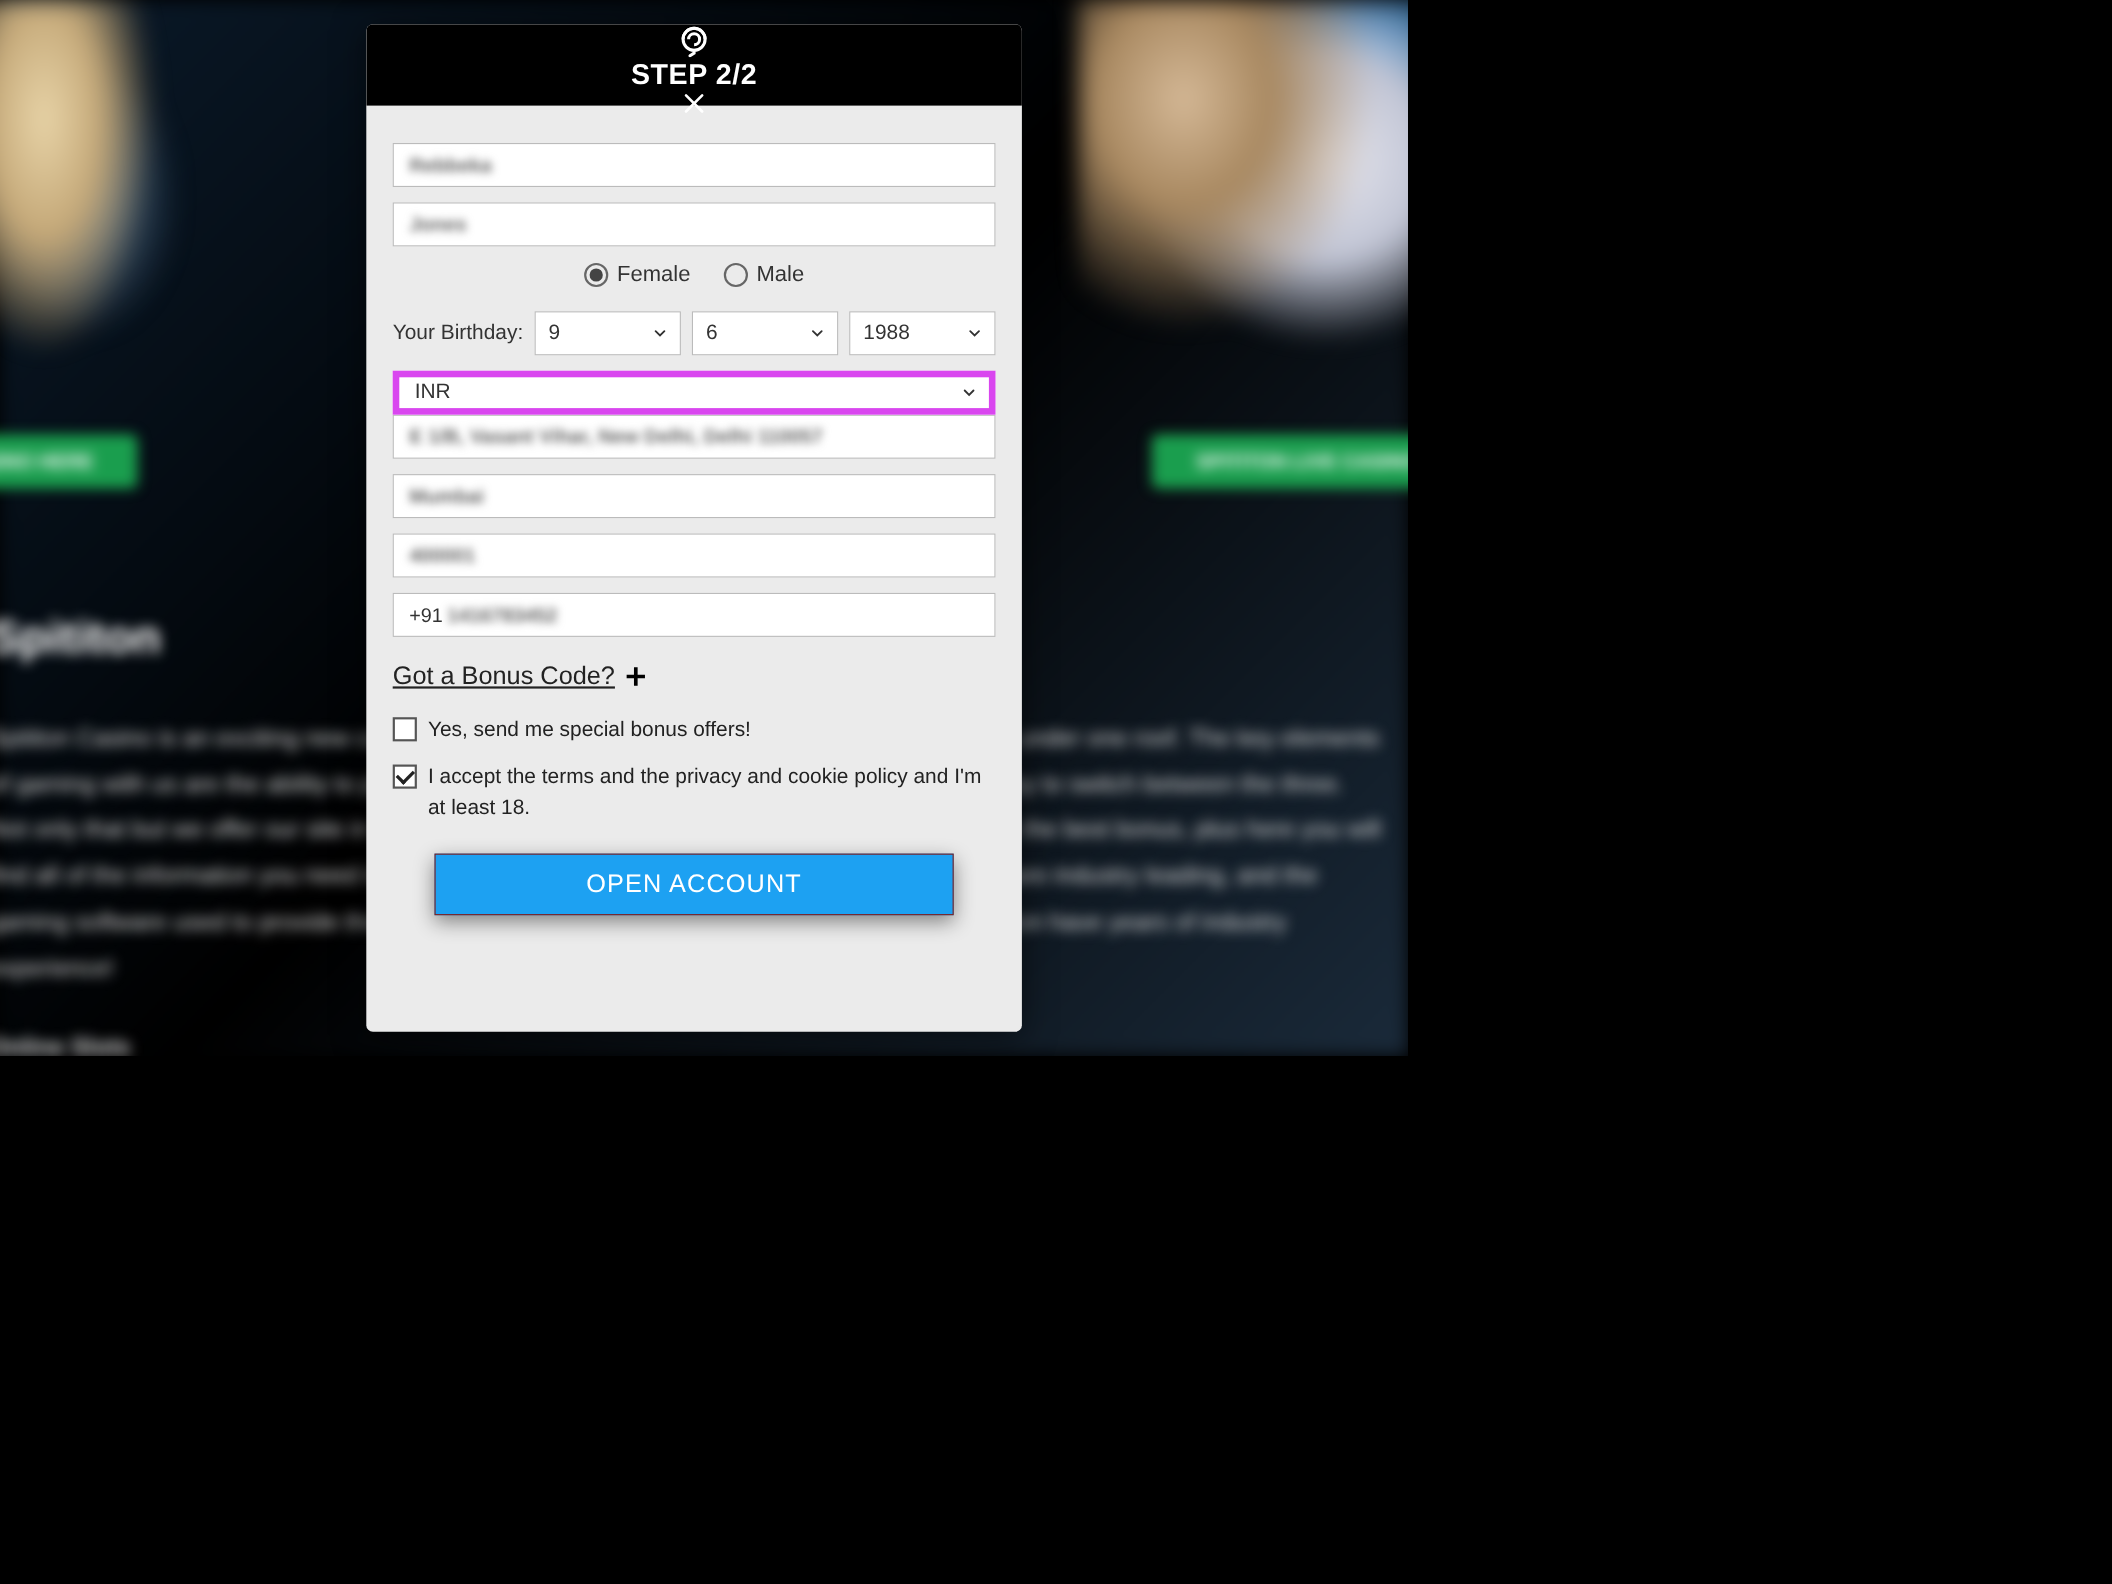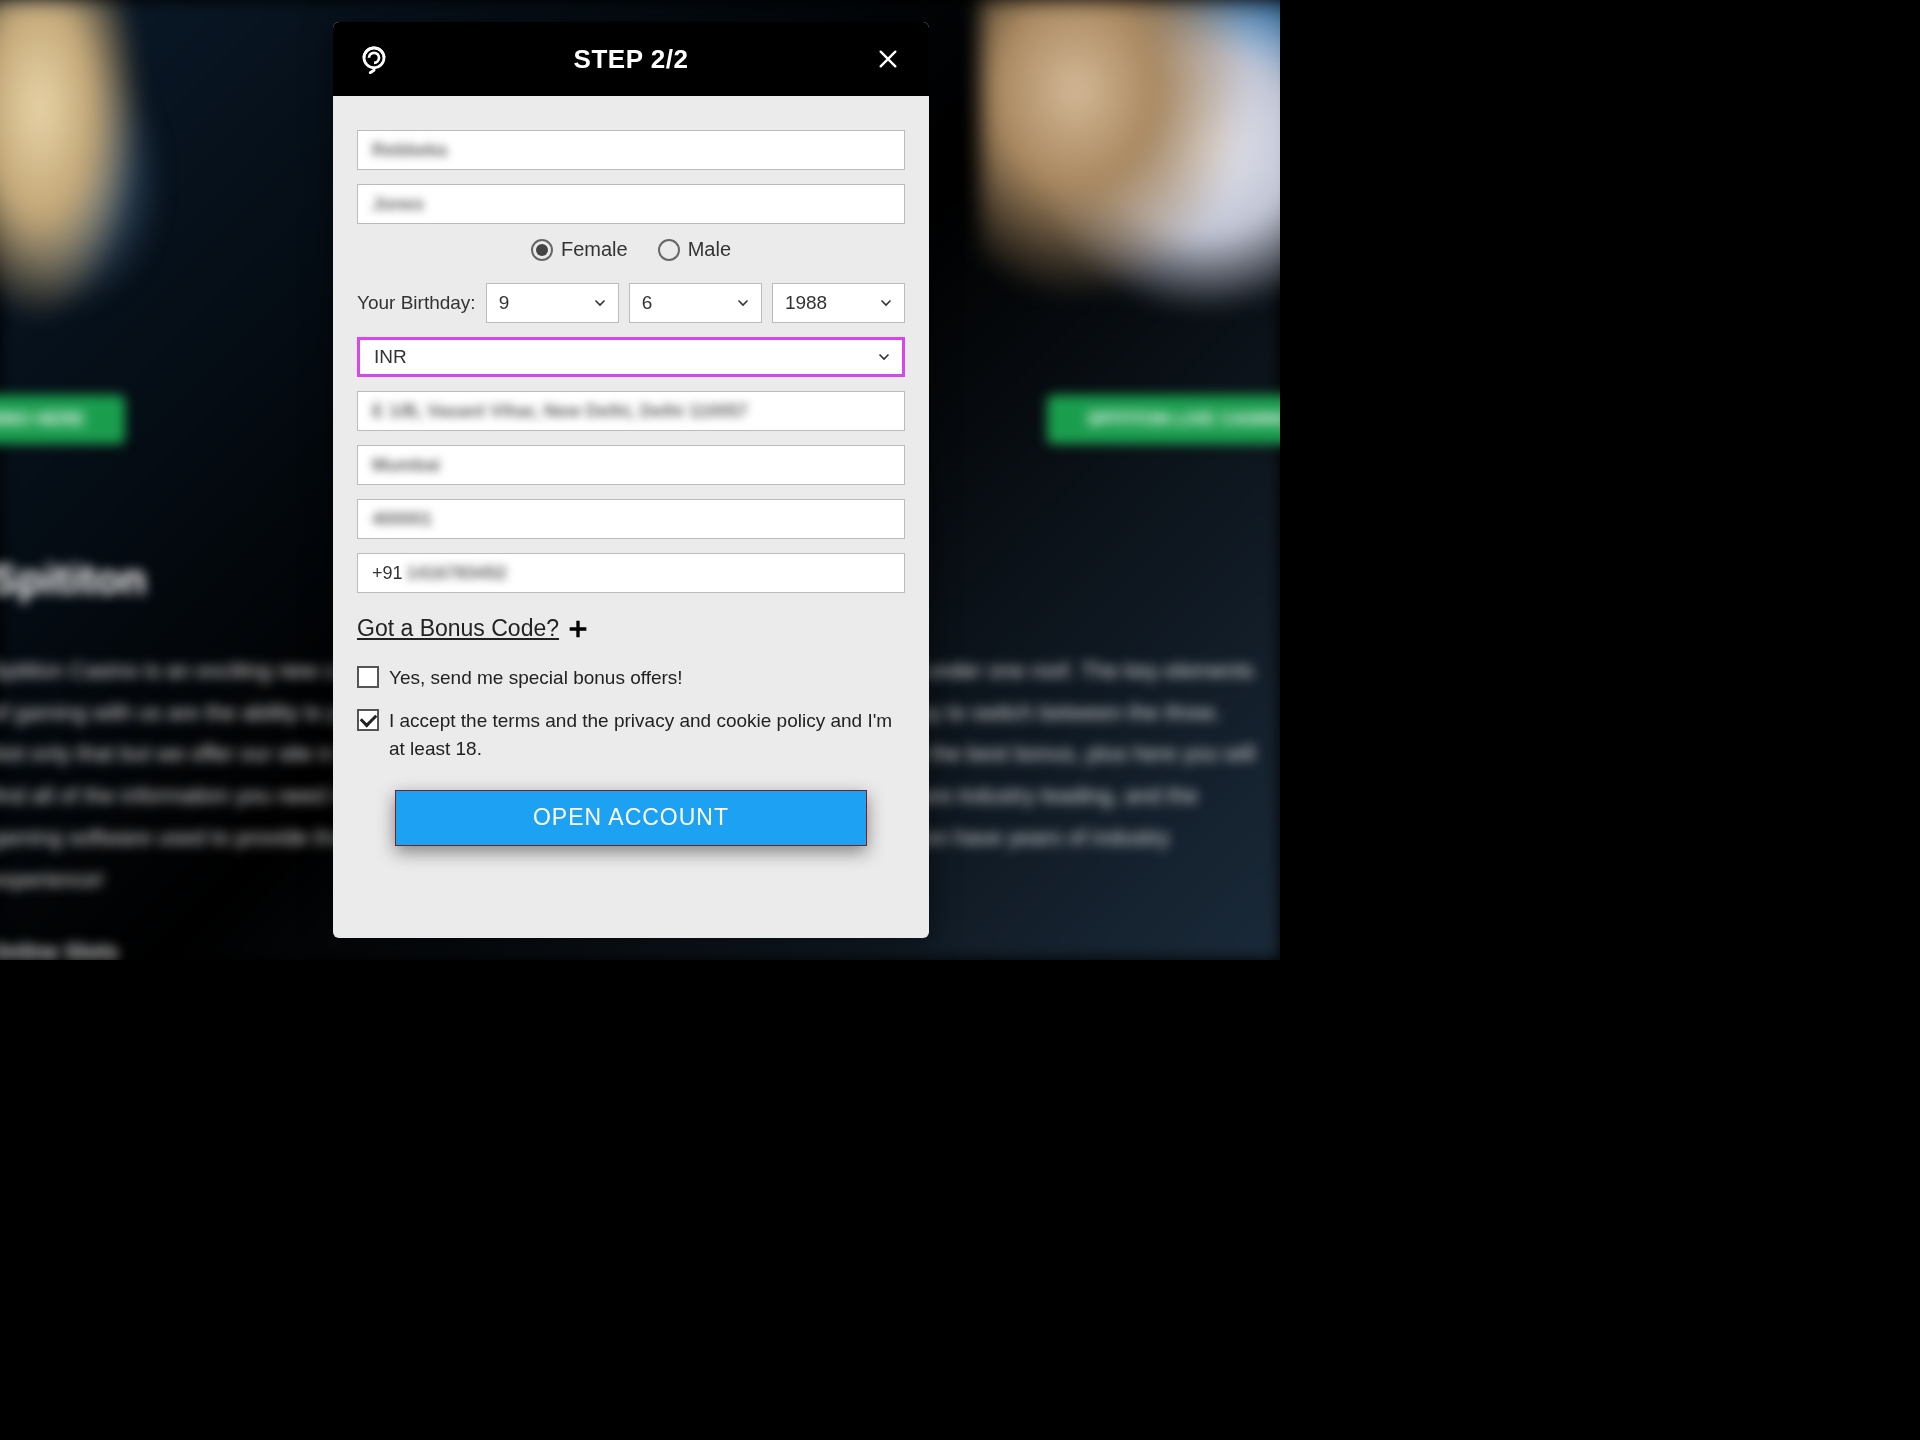--- a/index.html
+++ b/index.html
@@ -85,20 +85,21 @@
     overflow: hidden;
     box-shadow: 0 4px 30px rgba(0,0,0,0.5);
   }
   .modal-header {
     background: #000;
     height: 74px;
     display: flex;
     align-items: center;
     justify-content: space-between;
     padding: 0 26px;
+    flex-direction: column;
   }
   .logo-icon {
     width: 30px;
     height: 30px;
     position: relative;
   }
   .logo-icon svg { width: 100%; height: 100%; }
   .modal-title {
     color: #fff;
     font-size: 26px;
@@ -199,26 +200,25 @@
     position: absolute;
     right: 10px;
     top: 50%;
     transform: translateY(-50%);
     pointer-events: none;
   }
   .select-caret svg { width: 16px; height: 16px; display:block; }
   .currency-select {
     width: 100%;
     height: 40px;
-    border: 3px solid #d946ef;
+    border: 6px solid #d946ef;
     background: #fff;
     padding: 0 40px 0 14px;
     font-size: 19px;
     color: #333;
-    margin-bottom: 14px;
     position: relative;
     display: flex;
     align-items: center;
     cursor: pointer;
   }
   .phone-row {
     display: flex;
     align-items: center;
     width: 100%;
     height: 40px;

